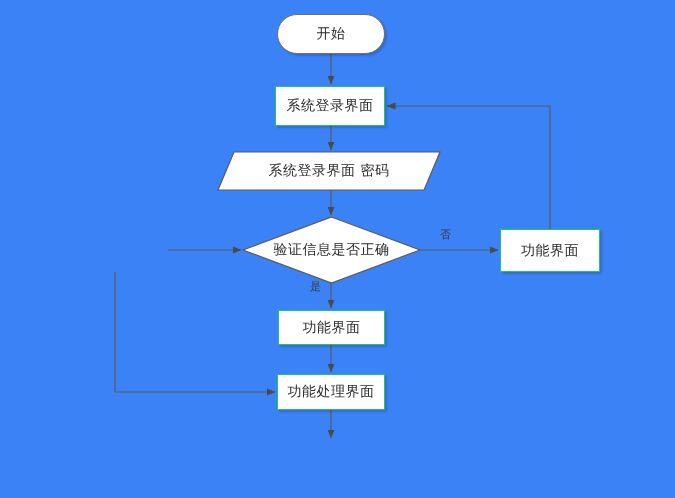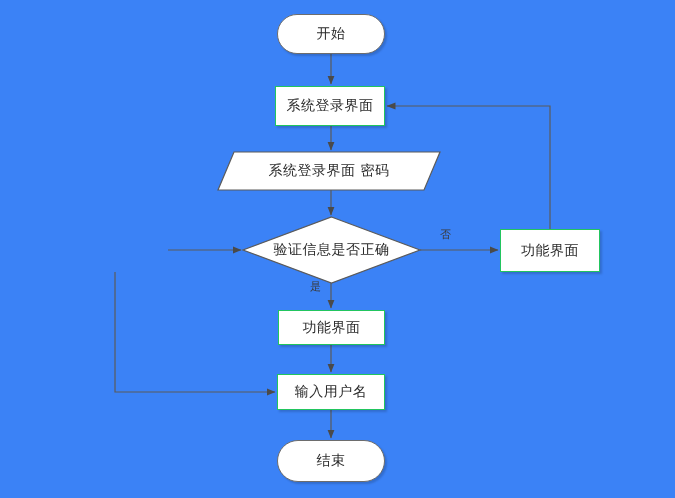--- a/index.html
+++ b/index.html
@@ -165,23 +165,20 @@
 
   <div class="node process" style="left:500px; top:229px; width:100px; height:43px;">
     <span>功能界面</span>
   </div>
 
   <div class="node process" style="left:278px; top:310px; width:107px; height:35px;text-align:center;">
     <span>功能界面</span>
   </div>
 
   <div class="node process" style="left:277px; top:374px; width:108px; height:36px;">
-    <span>输入用户名</span>
+    <span>功能处理界面</span>
   </div>
 
-  <div class="node terminator" style="left:277px; top:440px; width:108px; height:42px;">
-    <span>结束</span>
-  </div>
 
   <div class="edge-label" style="left:440px; top:227px;">否</div>
   <div class="edge-label" style="left:310px; top:279px;">是</div>
 
 </div>
 
 </body></html>

